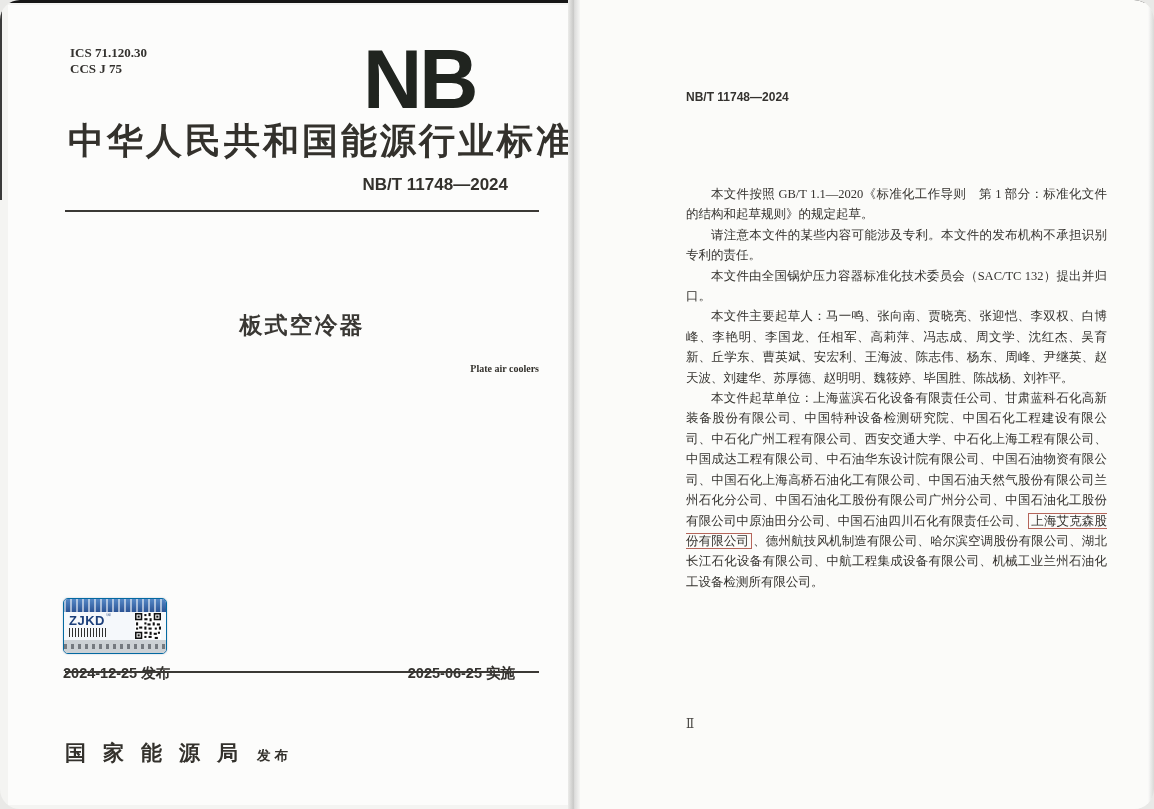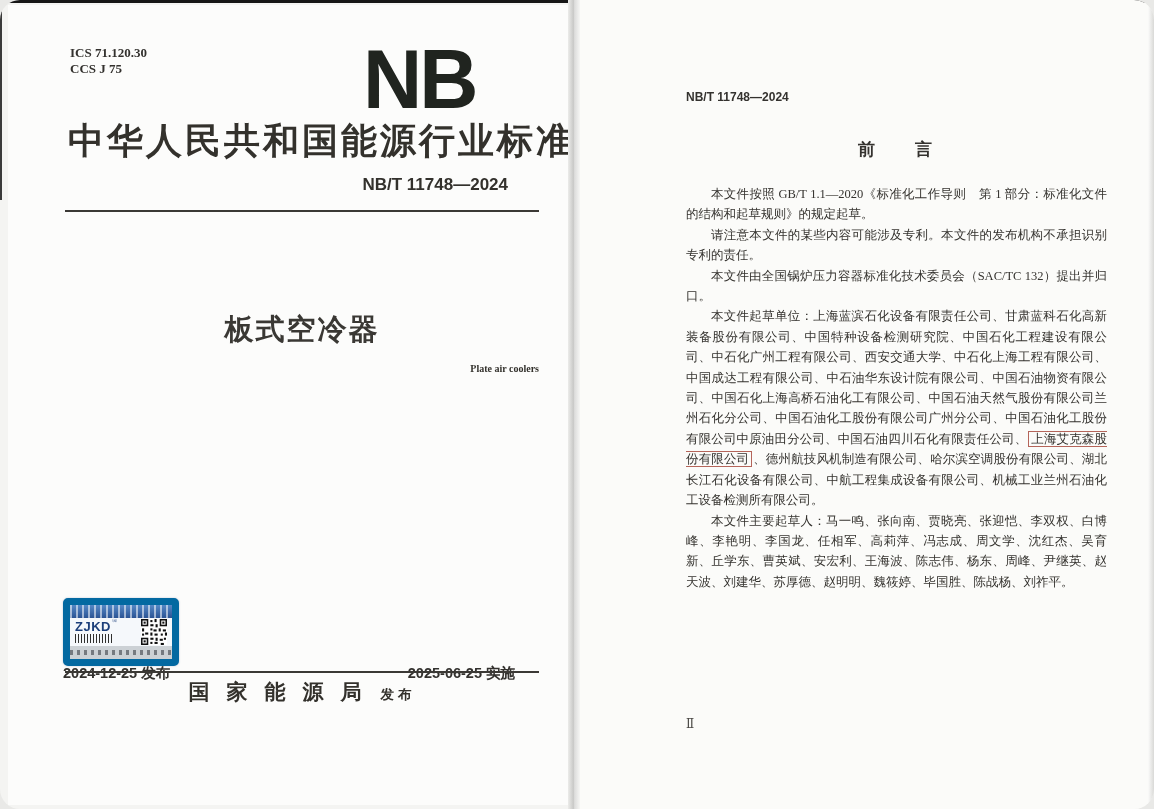--- a/index.html
+++ b/index.html
@@ -35,27 +35,27 @@
   .std-title{position:absolute;left:60px;top:112px;width:470px;margin:0;
     font-size:36px;font-weight:bold;letter-spacing:3px;white-space:nowrap;
     color:#33312c;}
   .std-number{position:absolute;left:60px;top:170px;width:440px;
     text-align:right;font-weight:bold;font-size:17px;color:#33312c;
     font-family:"Liberation Sans","DejaVu Sans",sans-serif;}
   .rule{position:absolute;left:57px;width:474px;height:2px;background:#3b3935;border:0;margin:0;}
   .rule-top{top:205px;}
   .rule-bottom{top:666px;height:2px;}
   .doc-title{position:absolute;left:57px;top:305px;width:474px;margin:0;
-    text-align:center;font-size:29px;font-weight:bold;letter-spacing:2px;color:#3a3834;}
+    text-align:center;font-size:23px;font-weight:bold;letter-spacing:2px;color:#3a3834;}
   .doc-title-en{position:absolute;left:57px;top:358px;width:474px;
     text-align:right;font-weight:bold;font-size:10px;color:#33312c;}
 
   
   .sticker{position:absolute;left:55px;top:593px;width:102px;height:54px;
-    border-radius:5px;overflow:hidden;border:7px solid #0369a1;background:#f2f5f8;
+    border-radius:5px;overflow:hidden;border:1px solid #0369a1;background:#f2f5f8;
     box-shadow:0 0 2px rgba(60,90,140,.35);}
   .sticker-top{height:13px;
     background:
       repeating-linear-gradient(90deg,rgba(255,255,255,.55) 0 2px,rgba(255,255,255,0) 2px 6px),
       linear-gradient(#5588c6,#2a5394);}
   .sticker-mid{position:relative;height:28px;background:#f5f8fb;}
   .sticker-brand{position:absolute;left:5px;top:1px;
     font-family:"Liberation Sans","DejaVu Sans",sans-serif;
     font-weight:bold;font-size:13px;letter-spacing:.5px;color:#1c3f7a;}
   .sticker-reg{position:absolute;left:42px;top:-1px;font-size:7px;color:#1c3f7a;}
@@ -66,22 +66,22 @@
   .sticker-qr{position:absolute;right:5px;top:1px;width:26px;height:26px;}
   .sticker-bottom{height:13px;background:#ccd1d5;
     background:
       repeating-linear-gradient(90deg,rgba(70,75,82,.65) 0 3px,rgba(0,0,0,0) 3px 7px) 0 4px/100% 5px no-repeat,
       #ccd1d5;}
 
   .dates-row{position:absolute;left:55px;top:659px;width:452px;
     display:flex;justify-content:space-between;
     font-family:"Liberation Sans","DejaVu Sans",sans-serif;
     font-weight:bold;font-size:14.5px;color:#33312e;}
-  .publisher-row{position:absolute;left:57px;top:673px;width:474px;
-    text-align:center;color:#33312c;white-space:nowrap;}
+  .publisher-row{position:absolute;left:57px;top:734px;width:474px;
+    color:#33312c;white-space:nowrap;}
   .publisher-name{font-size:21px;font-weight:bold;letter-spacing:17px;}
   .publisher-action{font-size:13.5px;font-weight:bold;letter-spacing:4px;margin-left:2px;}
 
   
   .running-header{position:absolute;left:106px;top:90px;
     font-family:"Liberation Sans","DejaVu Sans",sans-serif;
     font-weight:bold;font-size:12px;color:#34322f;}
   .foreword-title{position:absolute;left:106px;top:138px;width:420px;margin:0;
     text-align:center;font-size:17px;font-weight:bold;letter-spacing:2px;color:#34322f;}
   .foreword-body{position:absolute;left:106px;top:184px;width:421px;
@@ -162,28 +162,27 @@
     </div>
     <hr class="rule rule-bottom">
 
     <div class="publisher-row">
       <span class="publisher-name">国家能源局</span><span class="publisher-action">发布</span>
     </div>
   </div>
 
   <div class="page page-right">
     <div class="running-header">NB/T 11748—2024</div>
-    <h2 class="foreword-title">前　　言</h2>
 
     <div class="foreword-body">
       <p class="para">本文件按照 GB/T 1.1—2020《标准化工作导则　第 1 部分：标准化文件的结构和起草规则》的规定起草。</p>
       <p class="para">请注意本文件的某些内容可能涉及专利。本文件的发布机构不承担识别专利的责任。</p>
       <p class="para">本文件由全国锅炉压力容器标准化技术委员会（SAC/TC 132）提出并归口。</p>
+      <p class="para">本文件主要起草人：马一鸣、张向南、贾晓亮、张迎恺、李双权、白博峰、李艳明、李国龙、任相军、高莉萍、冯志成、周文学、沈红杰、吴育新、丘学东、曹英斌、安宏利、王海波、陈志伟、杨东、周峰、尹继英、赵天波、刘建华、苏厚德、赵明明、魏筱婷、毕国胜、陈战杨、刘祚平。</p>
       <p class="para"><span>本文件起草单位：上海蓝滨石化设备有限责任公司、甘肃蓝科石化高新装备股份有限公司、中国特种设备检测研究院、中国石化工程建设有限公司、中石化广州工程有限公司、西安交通大学、中石化上海工程有限公司、中国成达工程有限公司、中石油华东设计院有限公司、中国石油物资有限公司、中国石化上海高桥石油化工有限公司、中国石油天然气股份有限公司兰州石化分公司、中国石油化工股份有限公司广州分公司、中国石油化工股份有限公司中原油田分公司、中国石油四川石化有限责任公司、</span><span class="red-box">上海艾克森股份有限公司</span><span>、德州航技风机制造有限公司、哈尔滨空调股份有限公司、湖北长江石化设备有限公司、中航工程集成设备有限公司、机械工业兰州石油化工设备检测所有限公司。</span></p>
-      <p class="para">本文件主要起草人：马一鸣、张向南、贾晓亮、张迎恺、李双权、白博峰、李艳明、李国龙、任相军、高莉萍、冯志成、周文学、沈红杰、吴育新、丘学东、曹英斌、安宏利、王海波、陈志伟、杨东、周峰、尹继英、赵天波、刘建华、苏厚德、赵明明、魏筱婷、毕国胜、陈战杨、刘祚平。</p>
     </div>
 
     <div class="page-number">Ⅱ</div>
   </div>
 
   <div class="page-seam"></div>
   <div class="scan-right-edge"></div>
 </div>
 
 </body></html>

